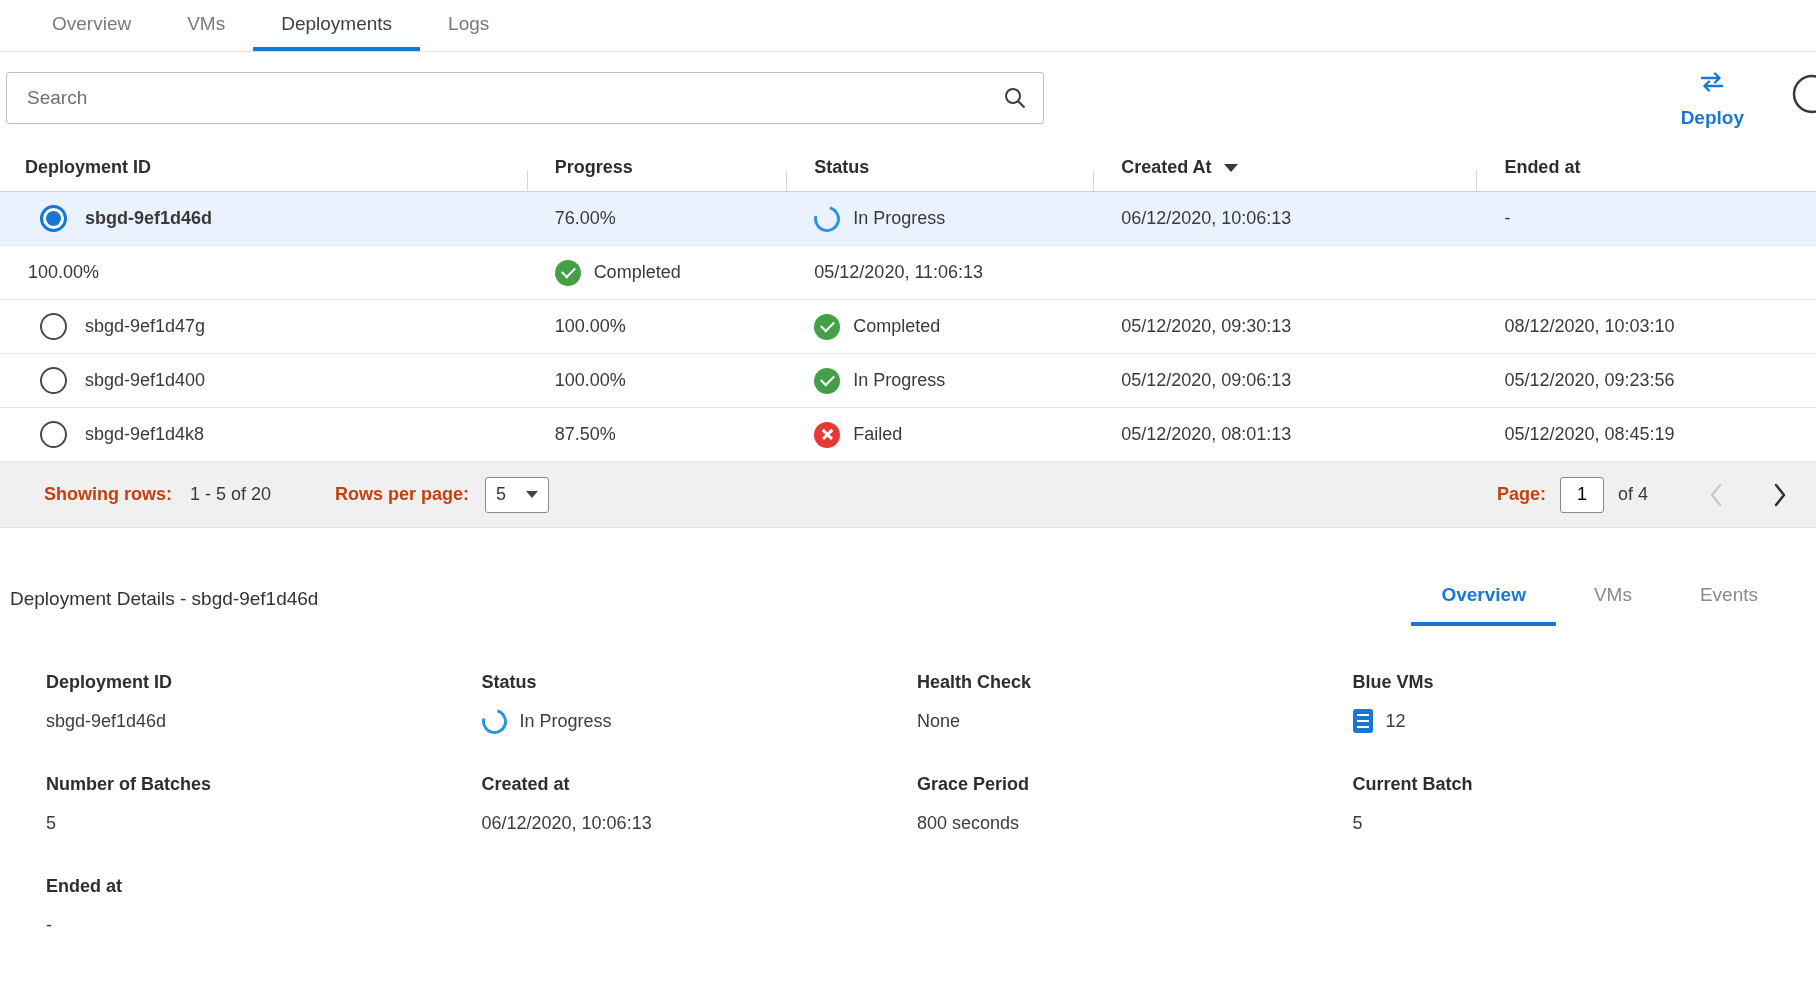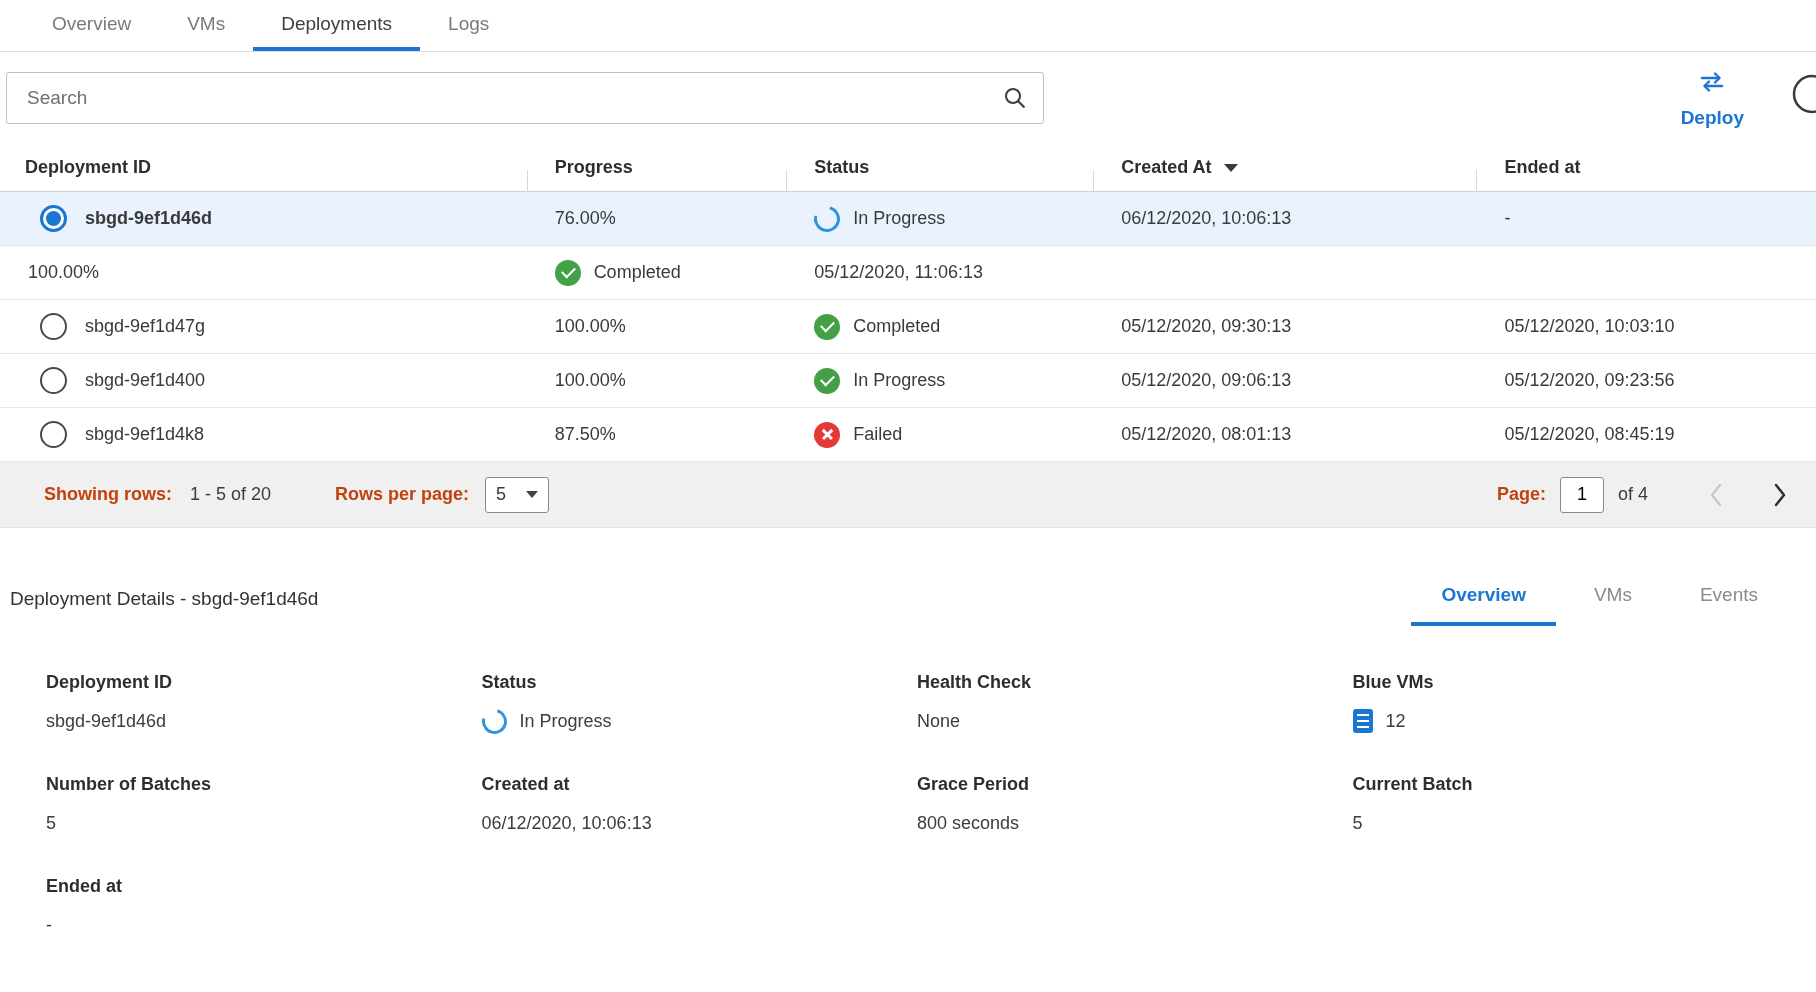--- a/index.html
+++ b/index.html
@@ -180,21 +180,21 @@
       <div class="td c-id">
         <span class="radio" data-selected="false"></span>
         <span class="row-id">sbgd-9ef1d47g</span>
       </div>
       <div class="td">100.00%</div>
       <div class="td c-status">
         <span class="st-icon" data-kind="completed"></span>
         <span>Completed</span>
       </div>
       <div class="td">05/12/2020, 09:30:13</div>
-      <div class="td">05/12/2020, 10:03:10</div>
+      <div class="td">08/12/2020, 10:03:10</div>
     </div>
 
     <div class="trow grid-cols" data-selected="false">
       <div class="td c-id">
         <span class="radio" data-selected="false"></span>
         <span class="row-id">sbgd-9ef1d400</span>
       </div>
       <div class="td">100.00%</div>
       <div class="td c-status">
         <span class="st-icon" data-kind="completed"></span>

